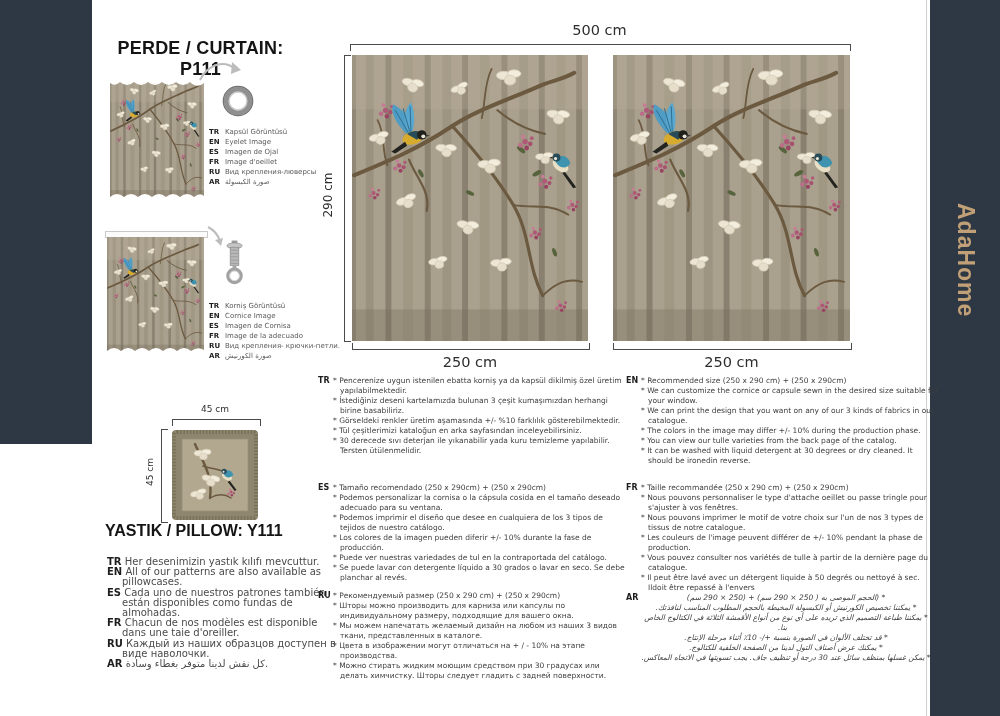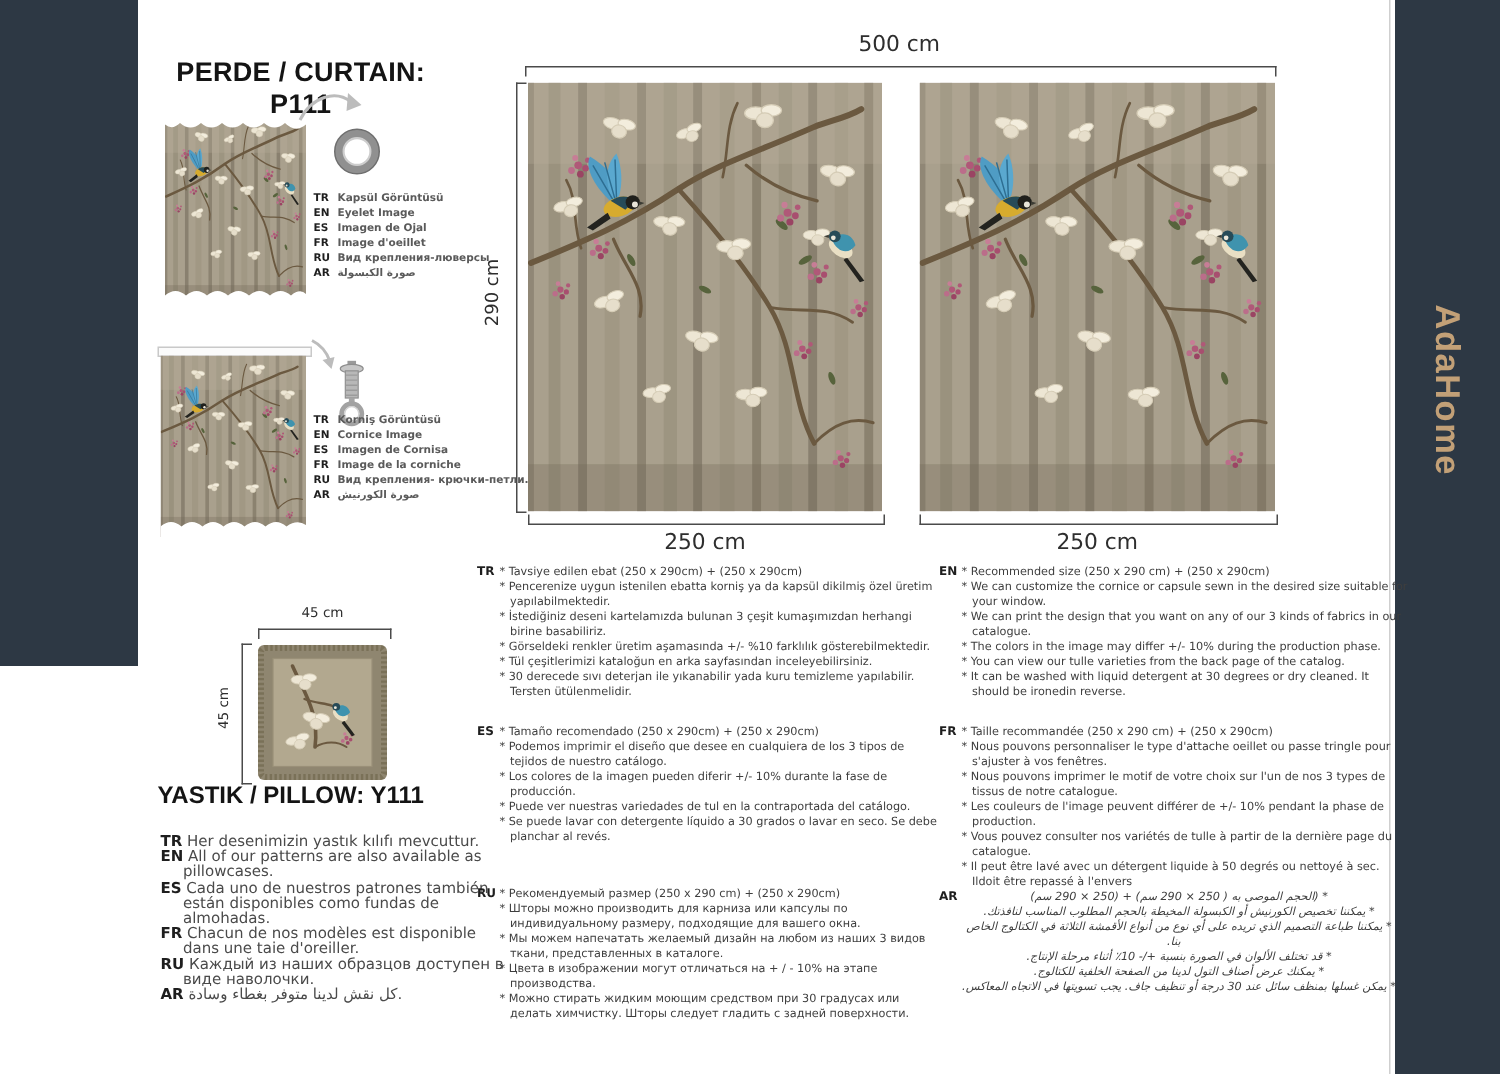--- a/index.html
+++ b/index.html
@@ -23,21 +23,21 @@
   .dim-lg{font-size:14.5px;}
   .dim-md{font-size:12px;}
   .dim-sm{font-size:9px;}
   .v-rot{transform:rotate(-90deg);}
   .br{border-color:#4a4a4a !important;}
   .br-top{border-top:1.3px solid;border-left:1.3px solid;border-right:1.3px solid;}
   .br-bottom{border-bottom:1.3px solid;border-left:1.3px solid;border-right:1.3px solid;}
   .br-left{border-left:1.3px solid;border-top:1.3px solid;border-bottom:1.3px solid;}
   
   .mini-labels{width:130px;}
-  .mini-row{font-size:7px;line-height:9.9px;color:#5a5a5a;white-space:nowrap;font-weight:bold;}
+  .mini-row{font-size:7px;line-height:9.9px;color:#5a5a5a;white-space:nowrap;}
   .mini-row b{display:inline-block;width:16px;color:#1e1e1e;font-size:7px;}
   
   .info-block{padding-left:15px;}
   .info-lang{position:absolute;left:0;top:0;font-weight:bold;font-size:8px;color:#1e1e1e;}
   .iline{font-size:7.5px;line-height:10px;color:#3e3e3e;padding-left:7px;text-indent:-7px;}
   .iline::before{content:"* ";}
   .rtl .iline{direction:rtl;text-align:center;padding-left:0;padding-right:7px;font-style:italic;}
   
   .note{font-size:10px;line-height:10.2px;color:#4a4a4a;padding-left:15px;text-indent:-15px;}
   .note b{color:#1e1e1e;}
@@ -196,25 +196,25 @@
     <ellipse cx="11" cy="5.5" rx="8" ry="3" fill="#c6c6c6" stroke="#8e8e8e" stroke-width="0.8"></ellipse>
     <rect x="6.5" y="7" width="9" height="19" fill="#b8b8b8" stroke="#8e8e8e" stroke-width="0.8"></rect>
     <g stroke="#9c9c9c" stroke-width="1">
         <path d="M7,10 H15 M7,13.5 H15 M7,17 H15 M7,20.5 H15 M7,24 H15"></path>
       </g>
     <rect x="9" y="26" width="4" height="4" fill="#a5a5a5"></rect>
     <circle cx="11" cy="37" r="7" fill="#ffffff" stroke="#a2a2a2" stroke-width="3.4"></circle>
     <circle cx="11" cy="37" r="5" fill="none" stroke="#d2d2d2" stroke-width="1"></circle>
   </svg>
 
-  <div class="abs mini-labels" style="left:209px;top:276px">
+  <div class="abs mini-labels" style="left:209px;top:302px">
     <div class="mini-row"><b>TR</b><span>Korniş Görüntüsü</span></div>
     <div class="mini-row"><b>EN</b><span>Cornice Image</span></div>
     <div class="mini-row"><b>ES</b><span>Imagen de Cornisa</span></div>
-    <div class="mini-row"><b>FR</b><span>Image de la corniche</span></div>
+    <div class="mini-row"><b>FR</b><span>Image de la adecuado</span></div>
     <div class="mini-row"><b>RU</b><span>Вид крепления- крючки-петли.</span></div>
     <div class="mini-row"><b>AR</b><span>صورة الكورنيش</span></div>
   </div>
 
   <div class="abs dim dim-sm" style="left:180px;top:404px;width:70px">45 cm</div>
   <div class="abs br br-top" style="left:172px;top:419px;width:87px;height:6px"></div>
   <div class="abs br br-left" style="left:161px;top:429px;width:6px;height:92px"></div>
   <div class="abs dim dim-sm v-rot" style="left:125px;top:467px;width:50px">45 cm</div>
 
   <svg class="abs" style="left:171px;top:428px" width="88" height="94" viewBox="0 0 88 94">
@@ -262,41 +262,41 @@
     <use href="#curtain-art" width="240" height="290"></use>
   </svg>
 
   <div class="abs br br-bottom" style="left:352px;top:343px;width:236px;height:6px"></div>
   <div class="abs br br-bottom" style="left:613px;top:343px;width:237px;height:6px"></div>
   <div class="abs dim dim-lg" style="left:352px;top:354px;width:236px">250 cm</div>
   <div class="abs dim dim-lg" style="left:613px;top:354px;width:237px">250 cm</div>
 
   <div class="abs info-block" style="left:318px;top:376px;width:296px">
     <span class="info-lang">TR</span>
-    <div class="iline">Tavsiye edilen ebat (250 x 290cm) + (250 x 290cm)</div>
     <div class="iline">Pencerenize uygun istenilen ebatta korniş ya da kapsül dikilmiş özel üretim yapılabilmektedir.</div>
     <div class="iline">İstediğiniz deseni kartelamızda bulunan 3 çeşit kumaşımızdan herhangi birine basabiliriz.</div>
     <div class="iline">Görseldeki renkler üretim aşamasında +/- %10 farklılık gösterebilmektedir.</div>
     <div class="iline">Tül çeşitlerimizi kataloğun en arka sayfasından inceleyebilirsiniz.</div>
     <div class="iline">30 derecede sıvı deterjan ile yıkanabilir yada kuru temizleme yapılabilir. Tersten ütülenmelidir.</div>
   </div>
 
   <div class="abs info-block" style="left:626px;top:376px;width:298px">
     <span class="info-lang">EN</span>
     <div class="iline">Recommended size (250 x 290 cm) + (250 x 290cm)</div>
     <div class="iline">We can customize the cornice or capsule sewn in the desired size suitable for your window.</div>
     <div class="iline">We can print the design that you want on any of our 3 kinds of fabrics in our catalogue.</div>
     <div class="iline">The colors in the image may differ +/- 10% during the production phase.</div>
     <div class="iline">You can view our tulle varieties from the back page of the catalog.</div>
     <div class="iline">It can be washed with liquid detergent at 30 degrees or dry cleaned. It should be ironedin reverse.</div>
   </div>
 
   <div class="abs info-block" style="left:318px;top:483px;width:296px">
     <span class="info-lang">ES</span>
     <div class="iline">Tamaño recomendado (250 x 290cm) + (250 x 290cm)</div>
+    <div class="iline">Podemos personalizar la cornisa o la cápsula cosida en el tamaño deseado adecuado para su ventana.</div>
     <div class="iline">Podemos imprimir el diseño que desee en cualquiera de los 3 tipos de tejidos de nuestro catálogo.</div>
     <div class="iline">Los colores de la imagen pueden diferir +/- 10% durante la fase de producción.</div>
     <div class="iline">Puede ver nuestras variedades de tul en la contraportada del catálogo.</div>
     <div class="iline">Se puede lavar con detergente líquido a 30 grados o lavar en seco. Se debe planchar al revés.</div>
   </div>
 
   <div class="abs info-block" style="left:626px;top:483px;width:298px">
     <span class="info-lang">FR</span>
     <div class="iline">Taille recommandée (250 x 290 cm) + (250 x 290cm)</div>
     <div class="iline">Nous pouvons personnaliser le type d'attache oeillet ou passe tringle pour s'ajuster à vos fenêtres.</div>

